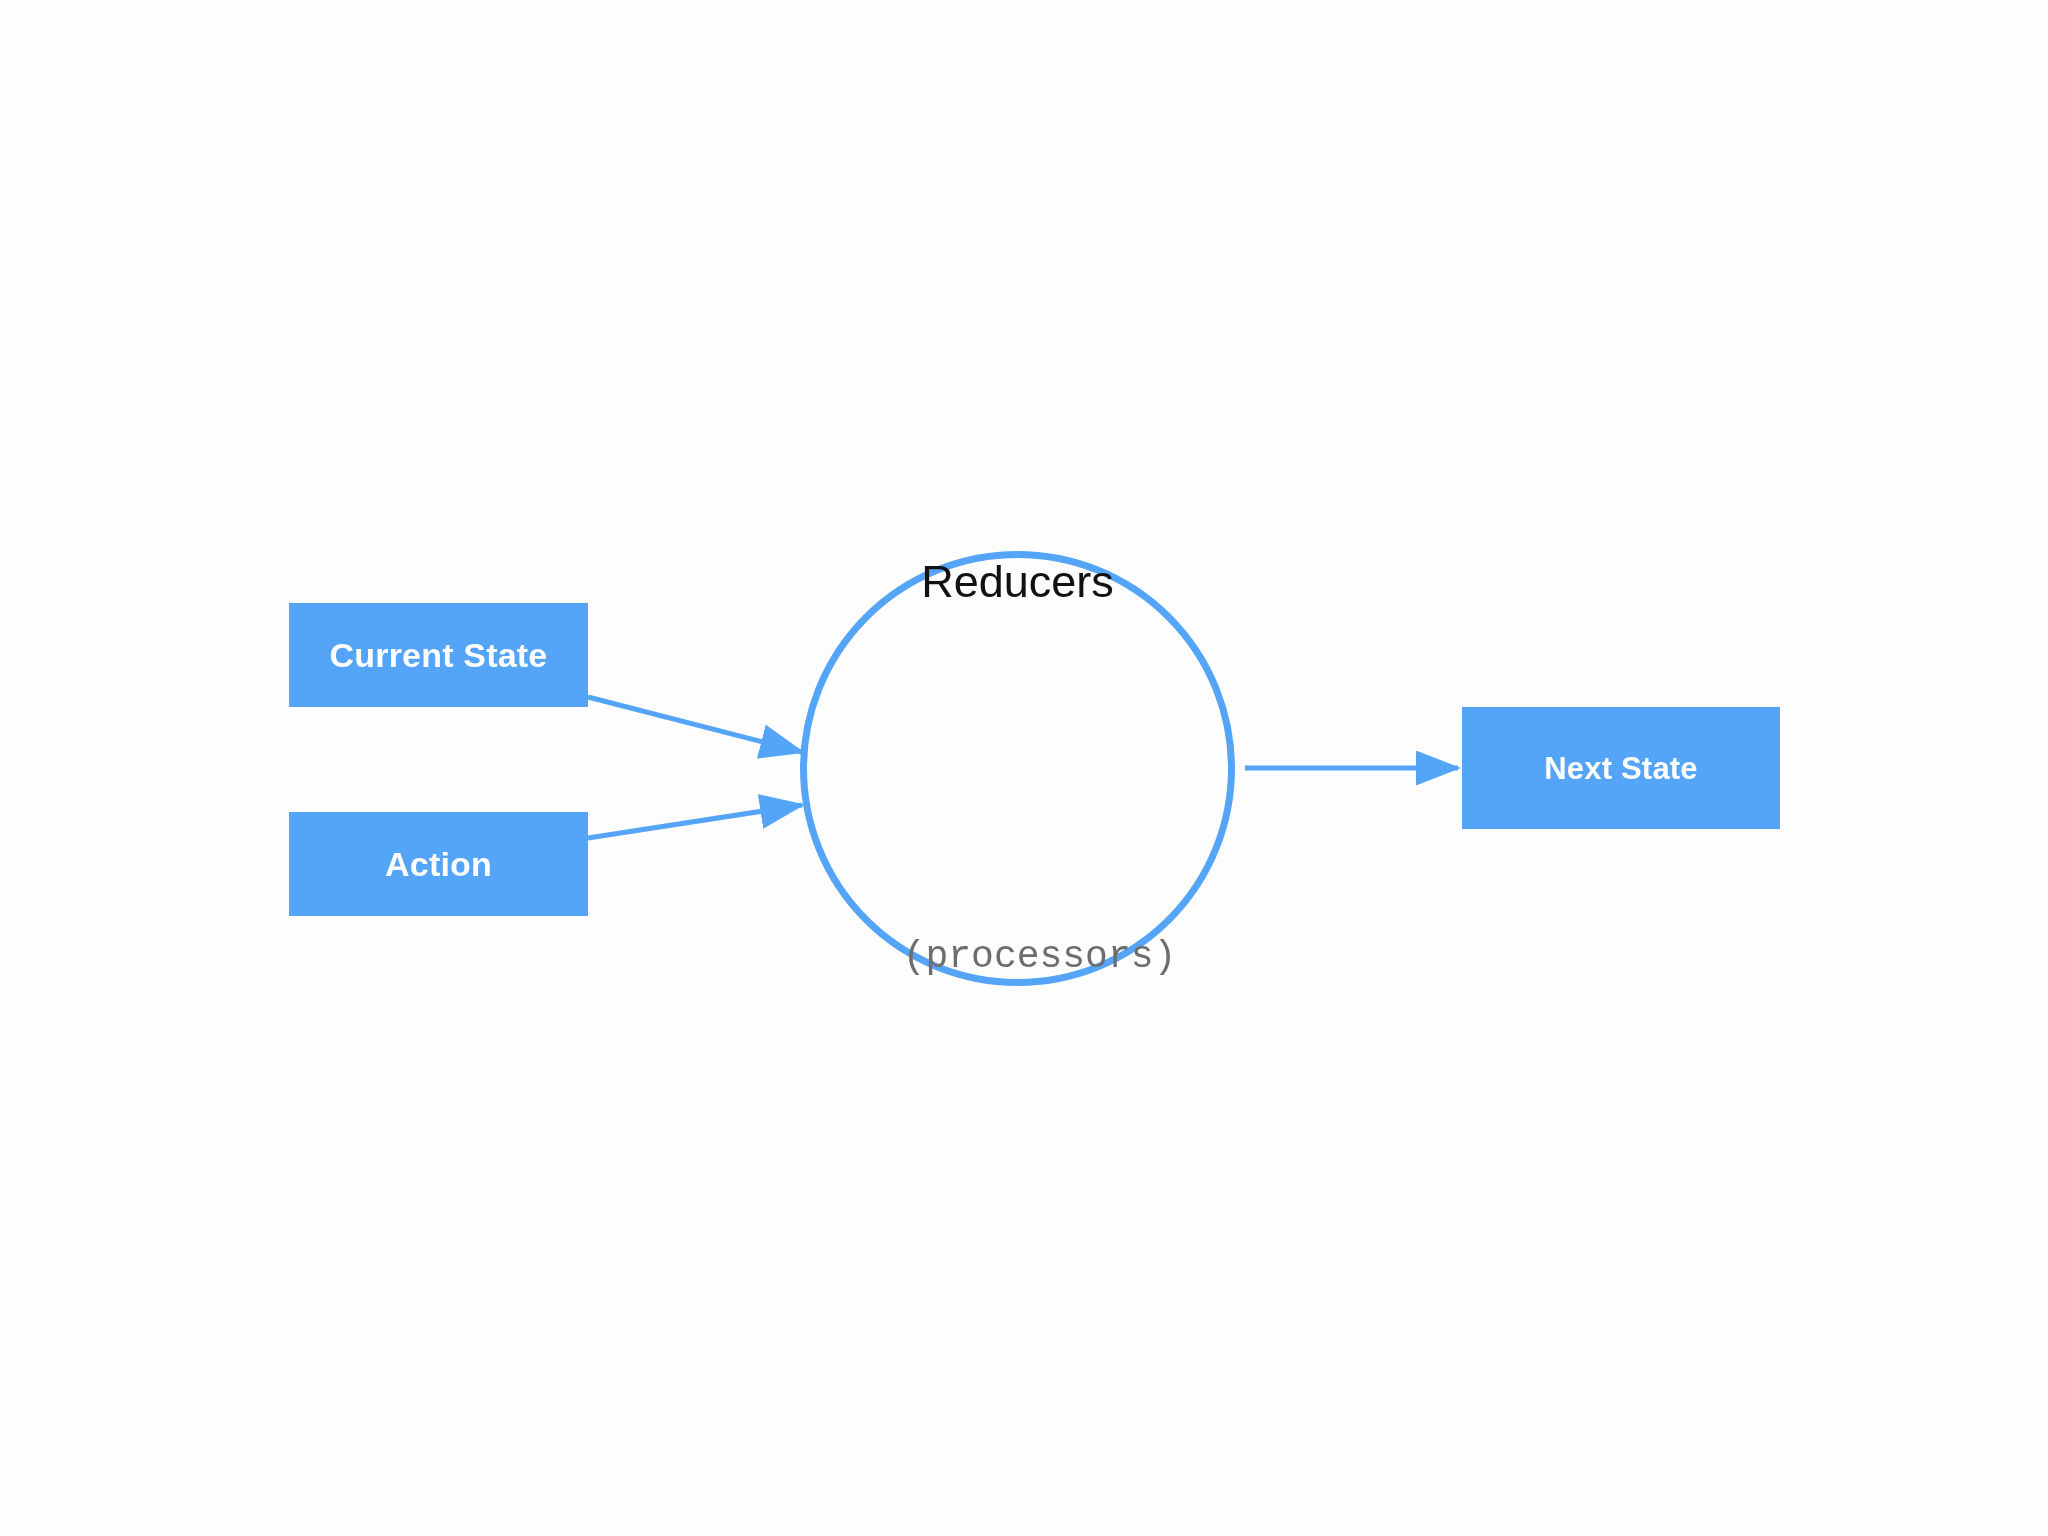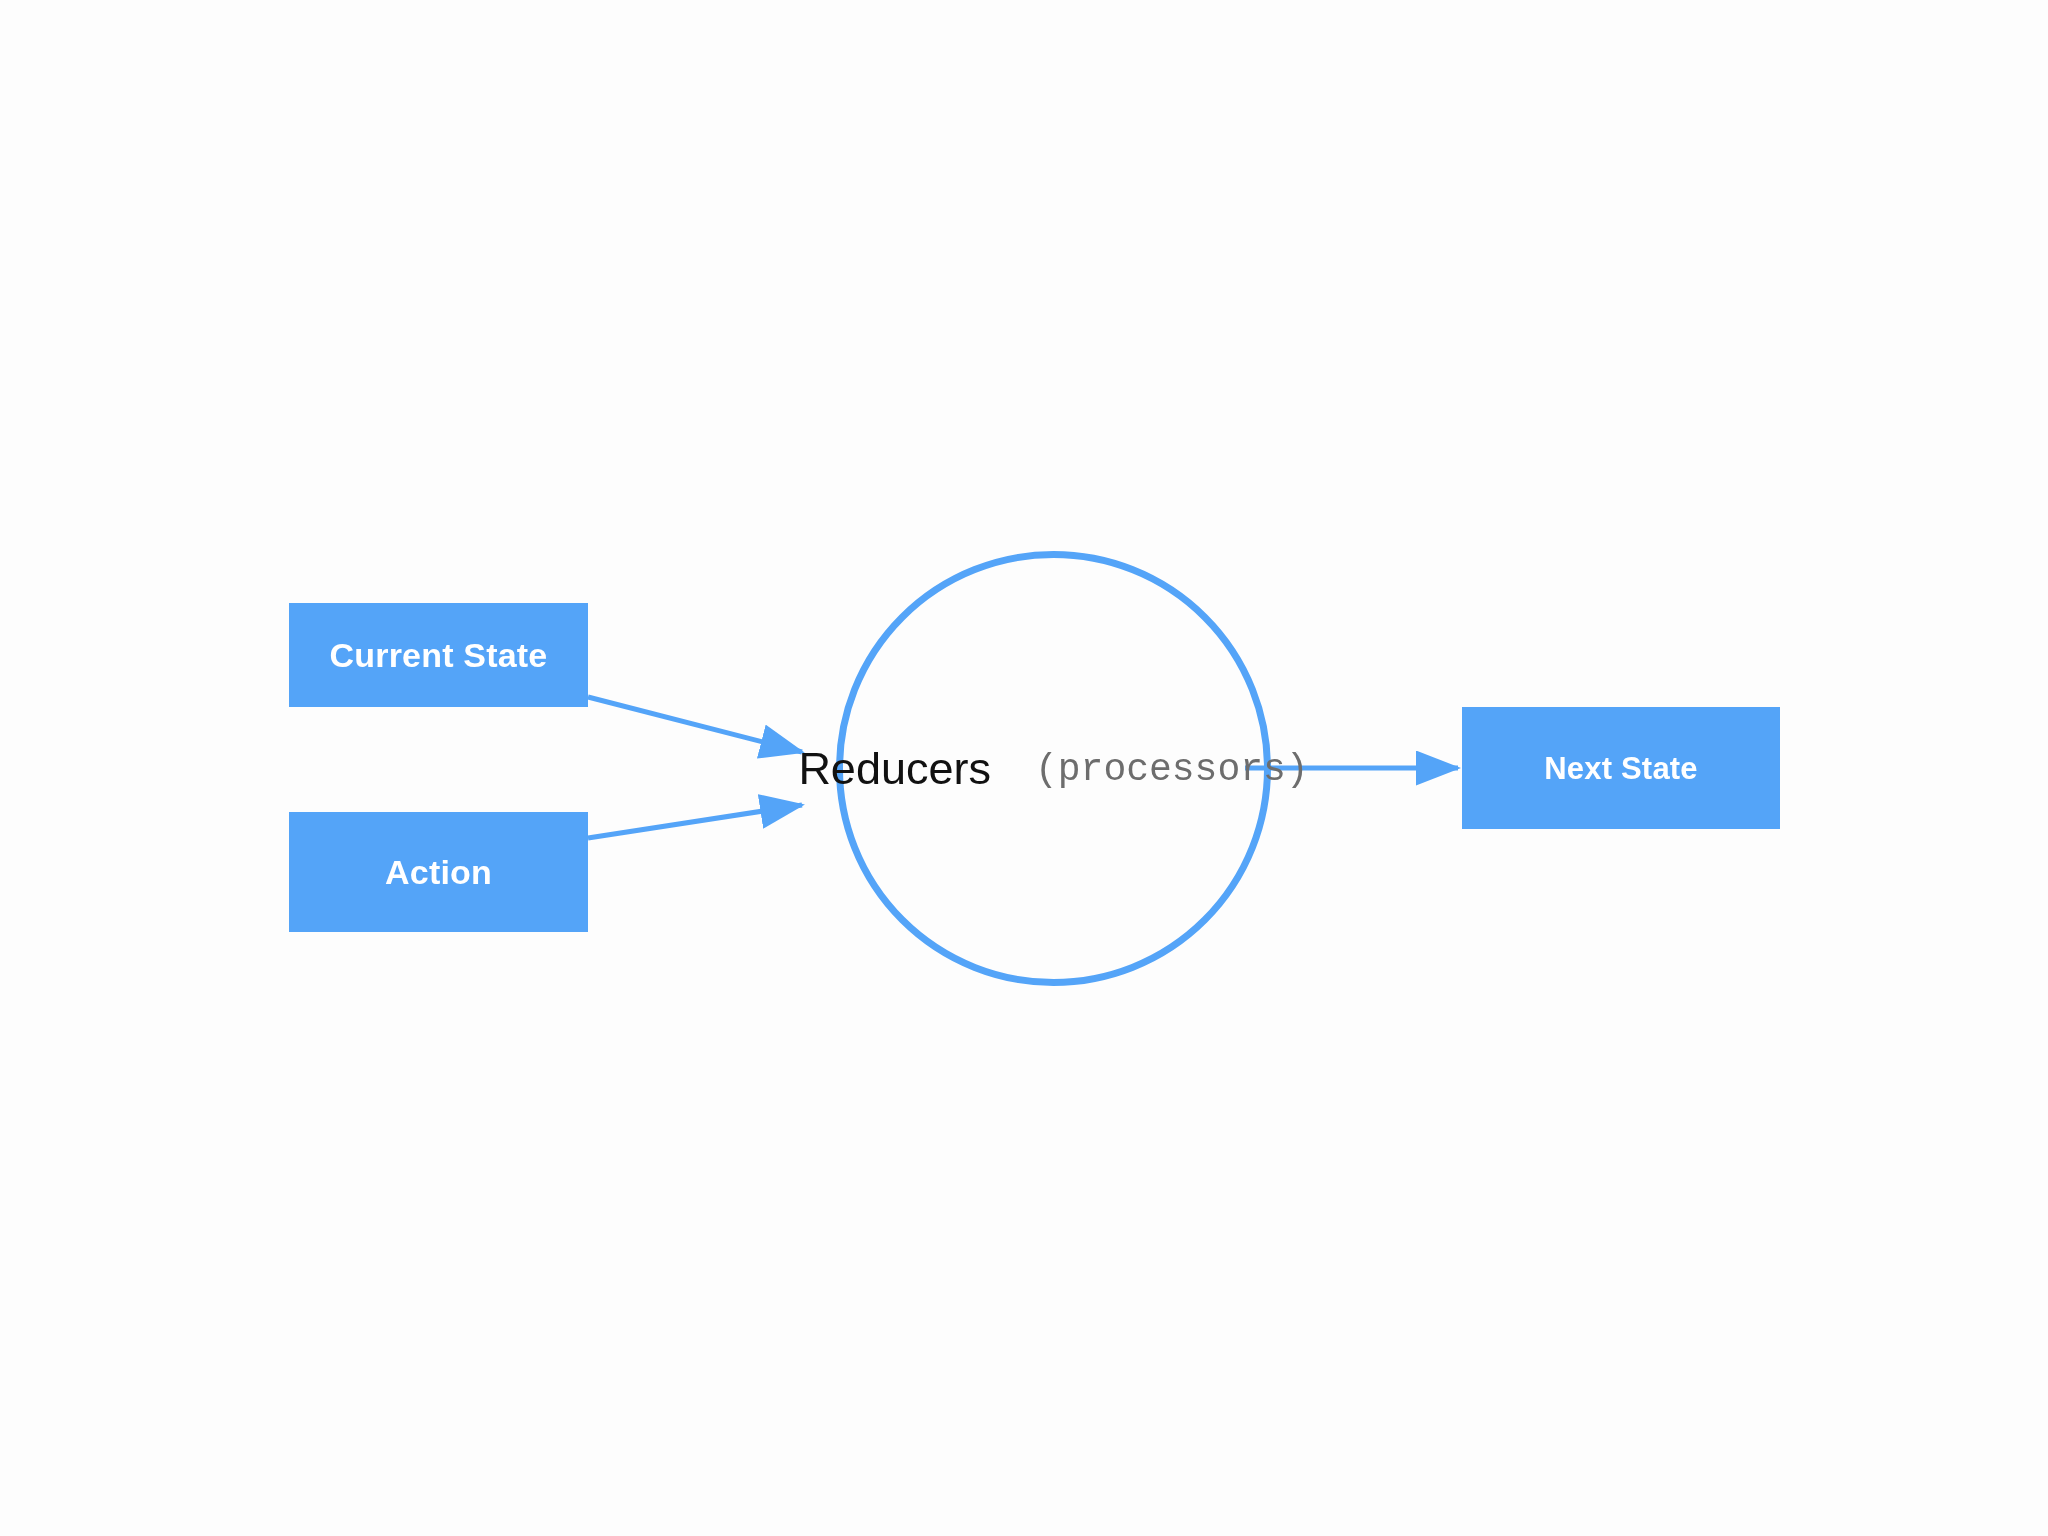--- a/index.html
+++ b/index.html
@@ -40,39 +40,40 @@
     color: #ffffff;
     font-family: "Liberation Sans", sans-serif;
     font-weight: bold;
     font-size: 34px;
     letter-spacing: 0.2px;
     line-height: 1;
     white-space: nowrap;
   }
 
   #box-current-state { left: 289px;  top: 603px; width: 299px; height: 104px; }
-  #box-action        { left: 289px;  top: 812px; width: 299px; height: 120px; }
+  #box-action        { left: 289px;  top: 812px; width: 299px; height: 104px; }
   #box-next-state    { left: 1462px; top: 707px; width: 318px; height: 122px; }
 
   #box-next-state .node-label { font-size: 31px; }
 
   
   #circle-reducers {
     position: absolute;
-    left: 836px;
+    left: 800px;
     top: 551px;
     width: 435px;
     height: 435px;
     border: 7px solid #54a4f8;
     border-radius: 50%;
     background: transparent;
     box-sizing: border-box;
     display: flex;
+    flex-direction: column;
     align-items: center;
-    justify-content: center;
+    justify-content: space-between;
   }
   #circle-reducers .circle-title {
     font-family: "Liberation Sans", sans-serif;
     font-weight: normal;
     font-size: 45px;
     color: #111111;
     line-height: 1.06;
     white-space: nowrap;
   }
   #circle-reducers .circle-subtitle {

